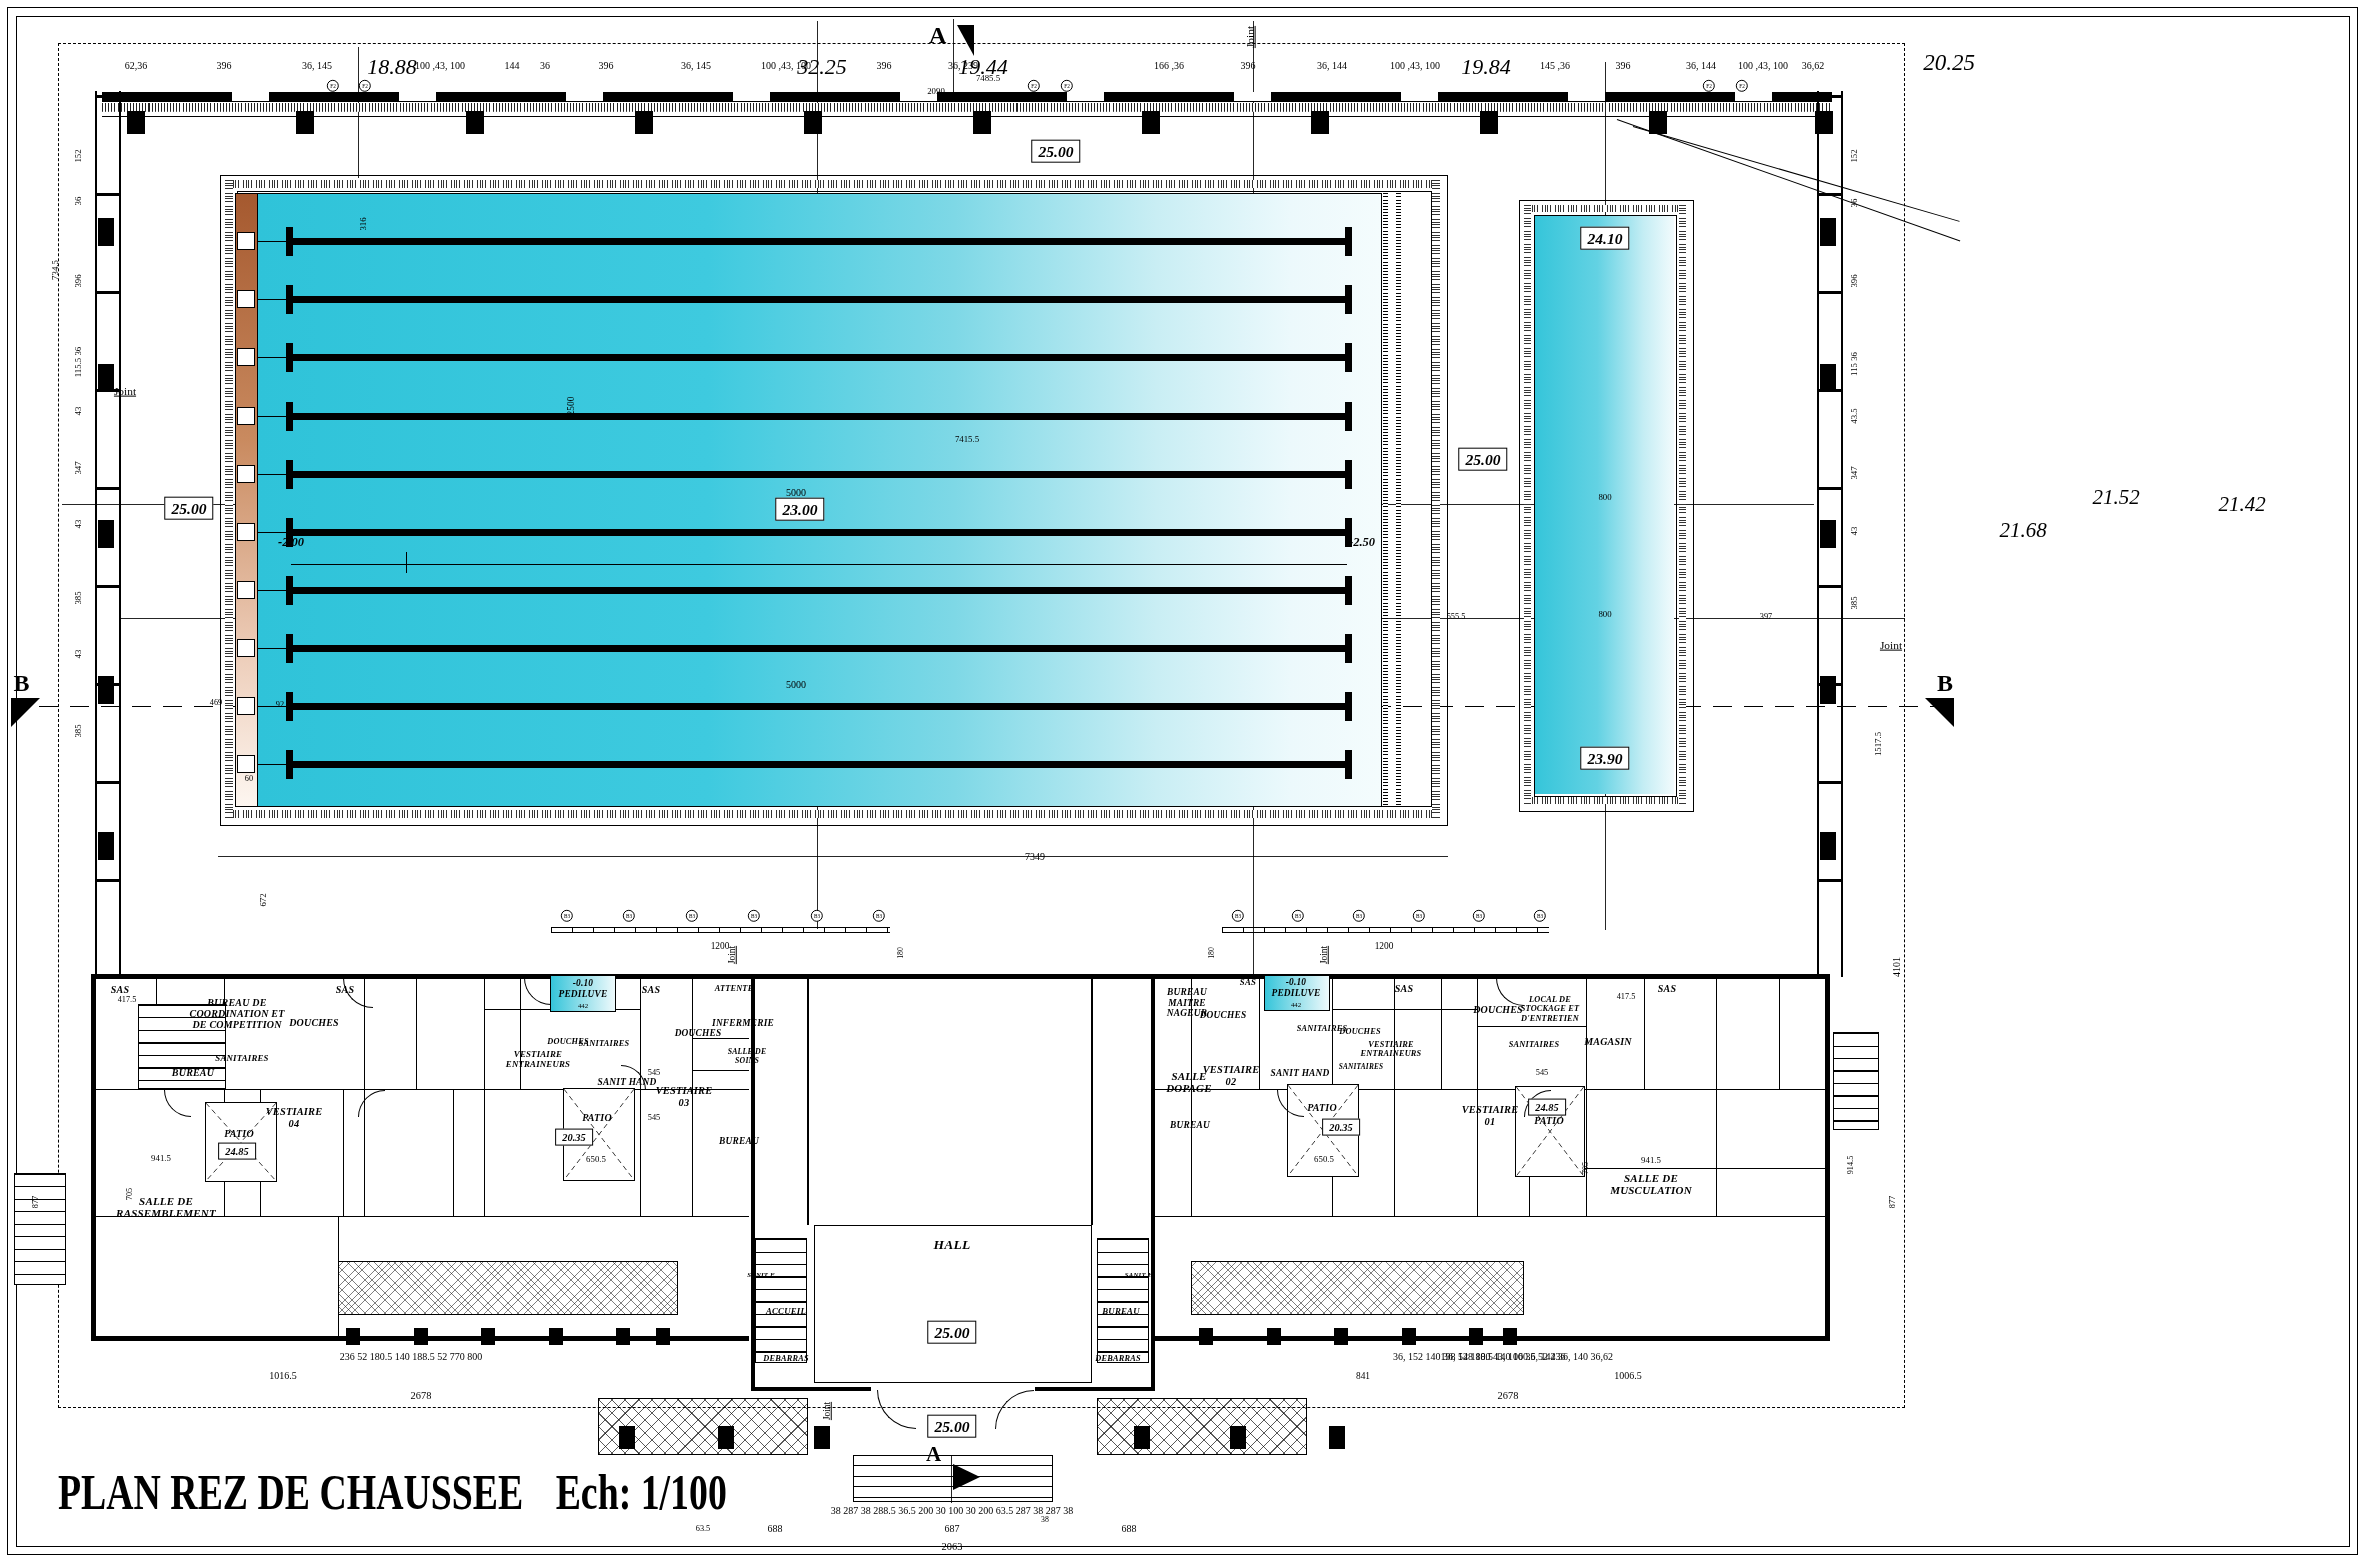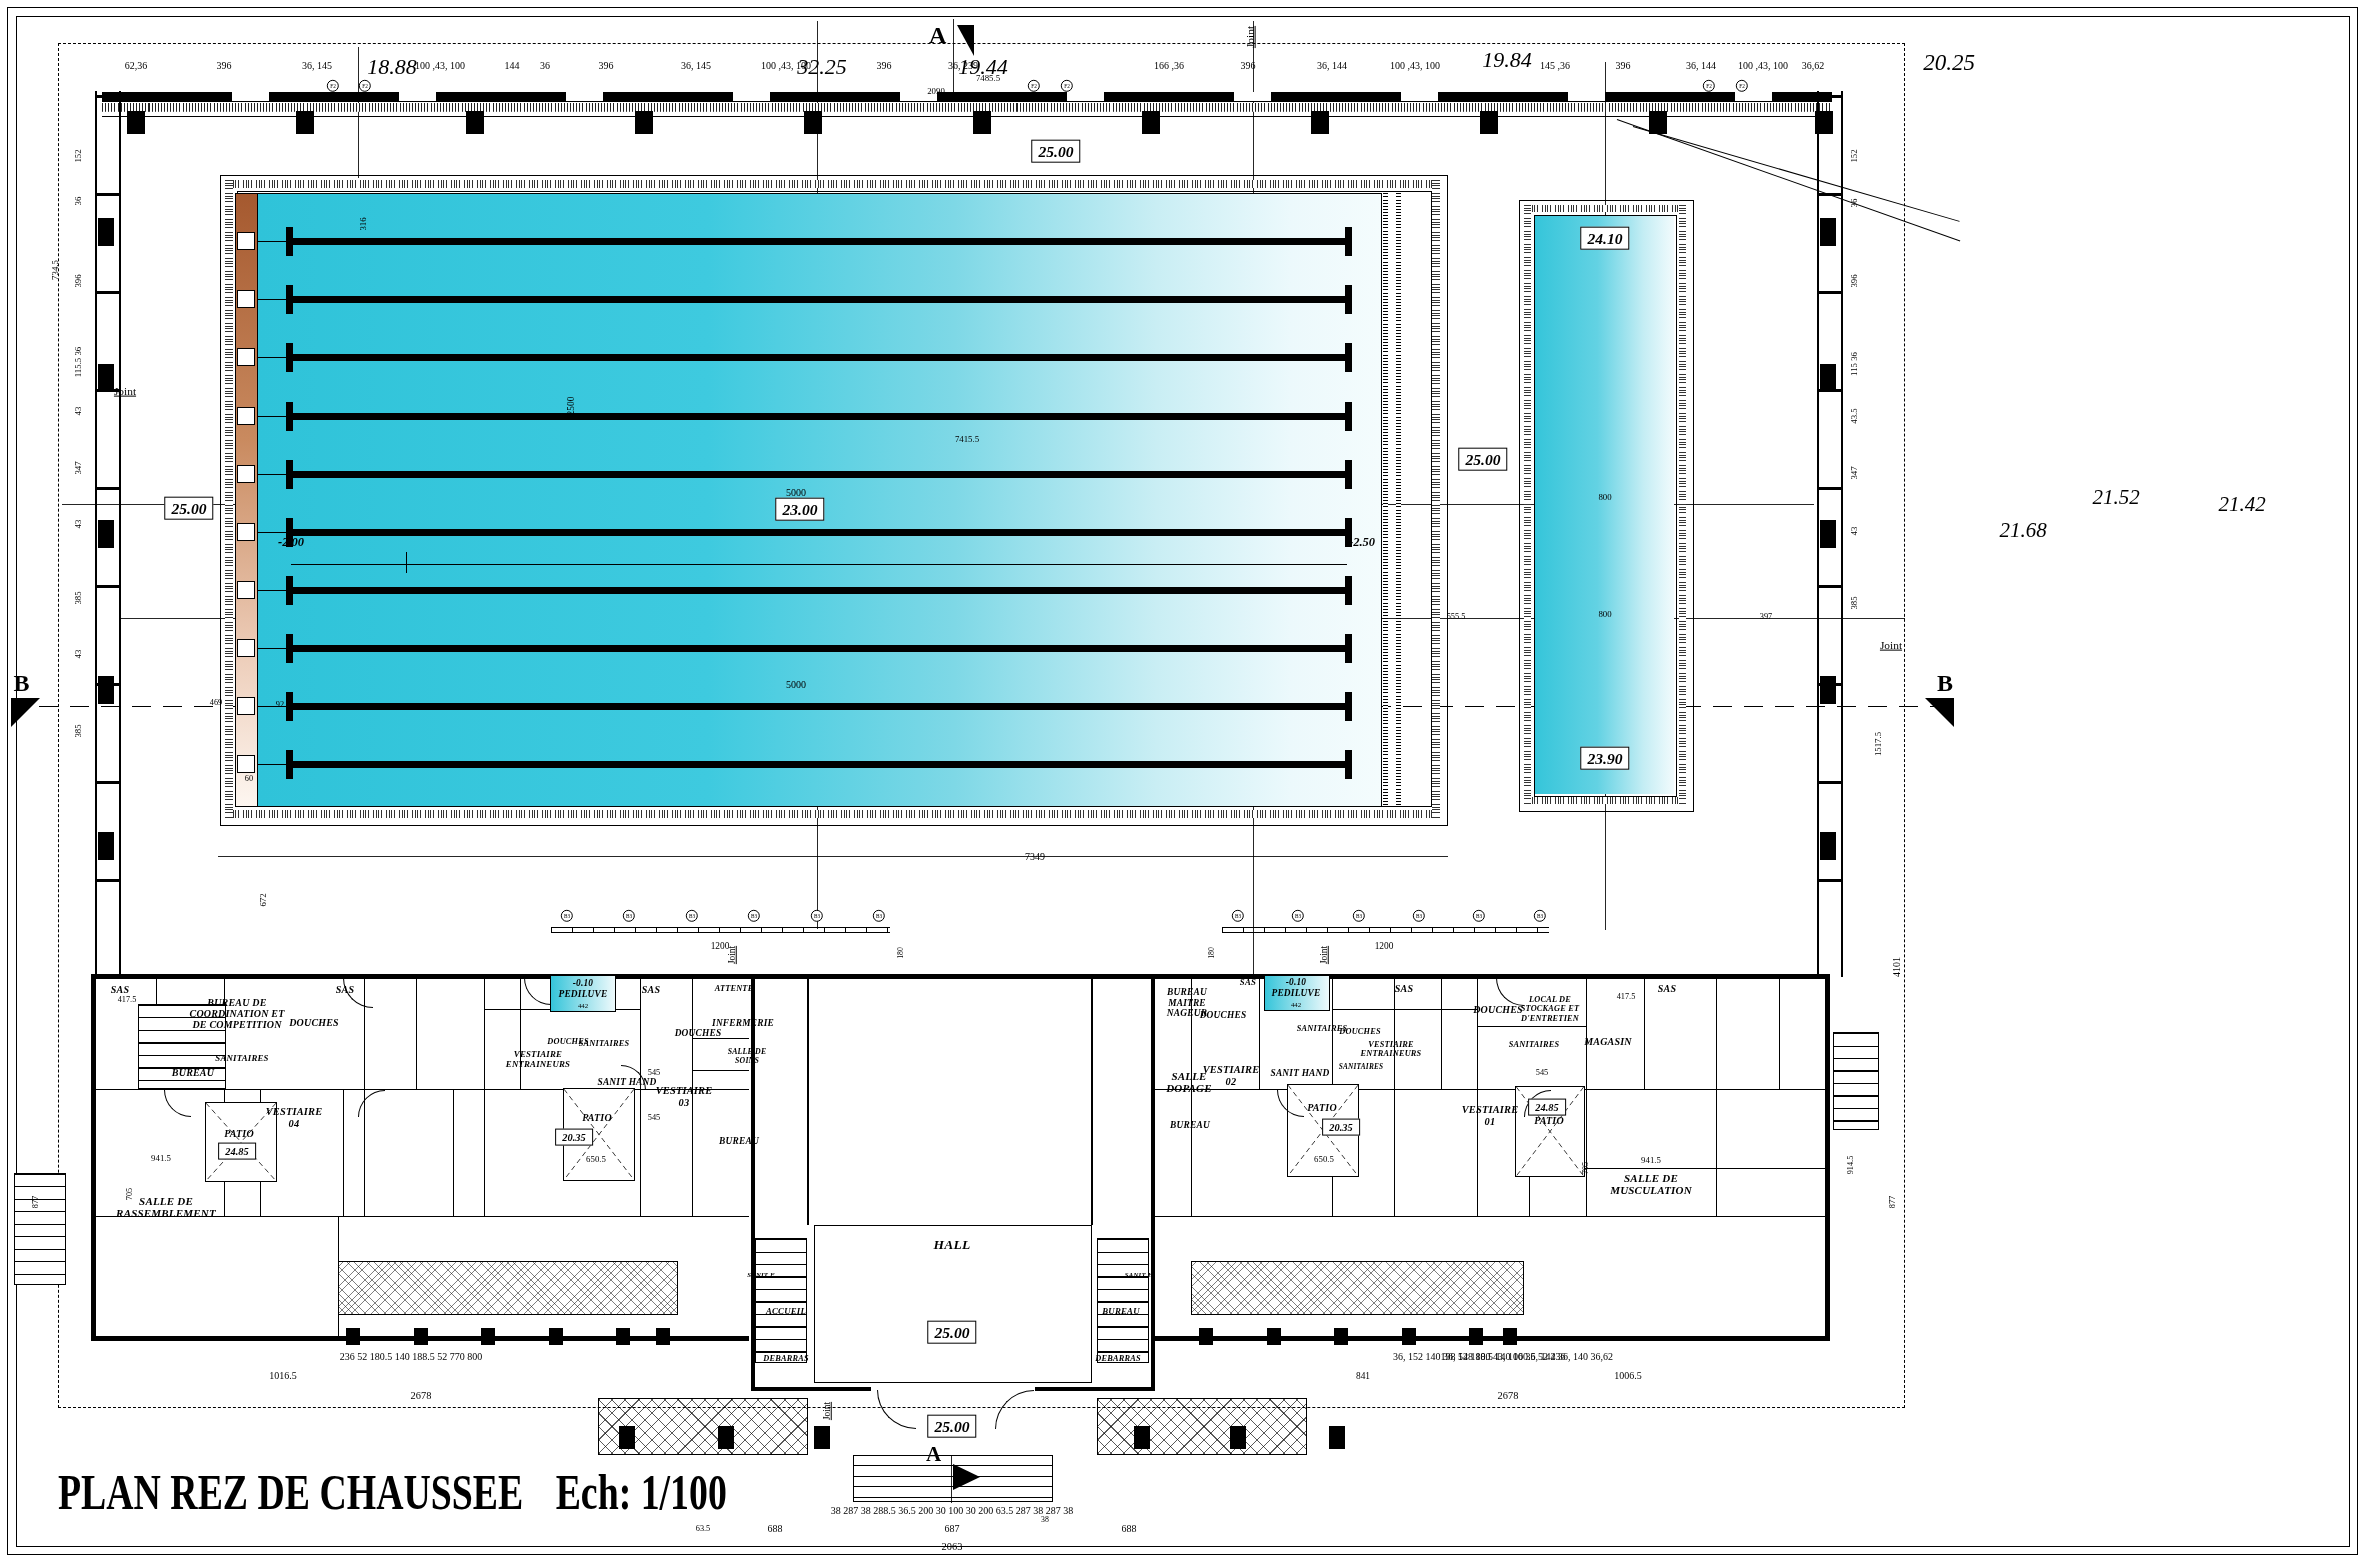--- a/index.html
+++ b/index.html
@@ -526,21 +526,21 @@
       <div class="t box" style="left: 952px; top: 1426px;">25.00</div>
       <div class="t box" style="left: 237px; top: 1151px; font-size: 10.4px;">24.85</div>
       <div class="t box" style="left: 574px; top: 1137px; font-size: 10.4px;">20.35</div>
       <div class="t box" style="left: 1341px; top: 1127px; font-size: 10.4px;">20.35</div>
       <div class="t box" style="left: 1547px; top: 1107px; font-size: 10.4px;">24.85</div>
     </div>
   <div>
       <div class="t elev" style="left: 392px; top: 67px;">18.88</div>
       <div class="t elev" style="left: 822px; top: 67px;">32.25</div>
       <div class="t elev" style="left: 983px; top: 67px;">19.44</div>
-      <div class="t elev" style="left: 1486px; top: 60px; margin-left: 21px;">19.84</div>
+      <div class="t elev" style="left: 1486px; top: 67px;">19.84</div>
       <div class="t elev" style="left: 1949px; top: 63px; font-size: 23px;">20.25</div>
       <div class="t elev" style="left: 2023px; top: 531px; font-size: 21px;">21.68</div>
       <div class="t elev" style="left: 2116px; top: 498px; font-size: 21px;">21.52</div>
       <div class="t elev" style="left: 2242px; top: 505px; font-size: 21px;">21.42</div>
     </div>
   <div>
       <div class="t depth" style="left: 291px; top: 542px;">-2.00</div>
       <div class="t depth" style="left: 1362px; top: 542px;">-2.50</div>
     </div>
   <div>

